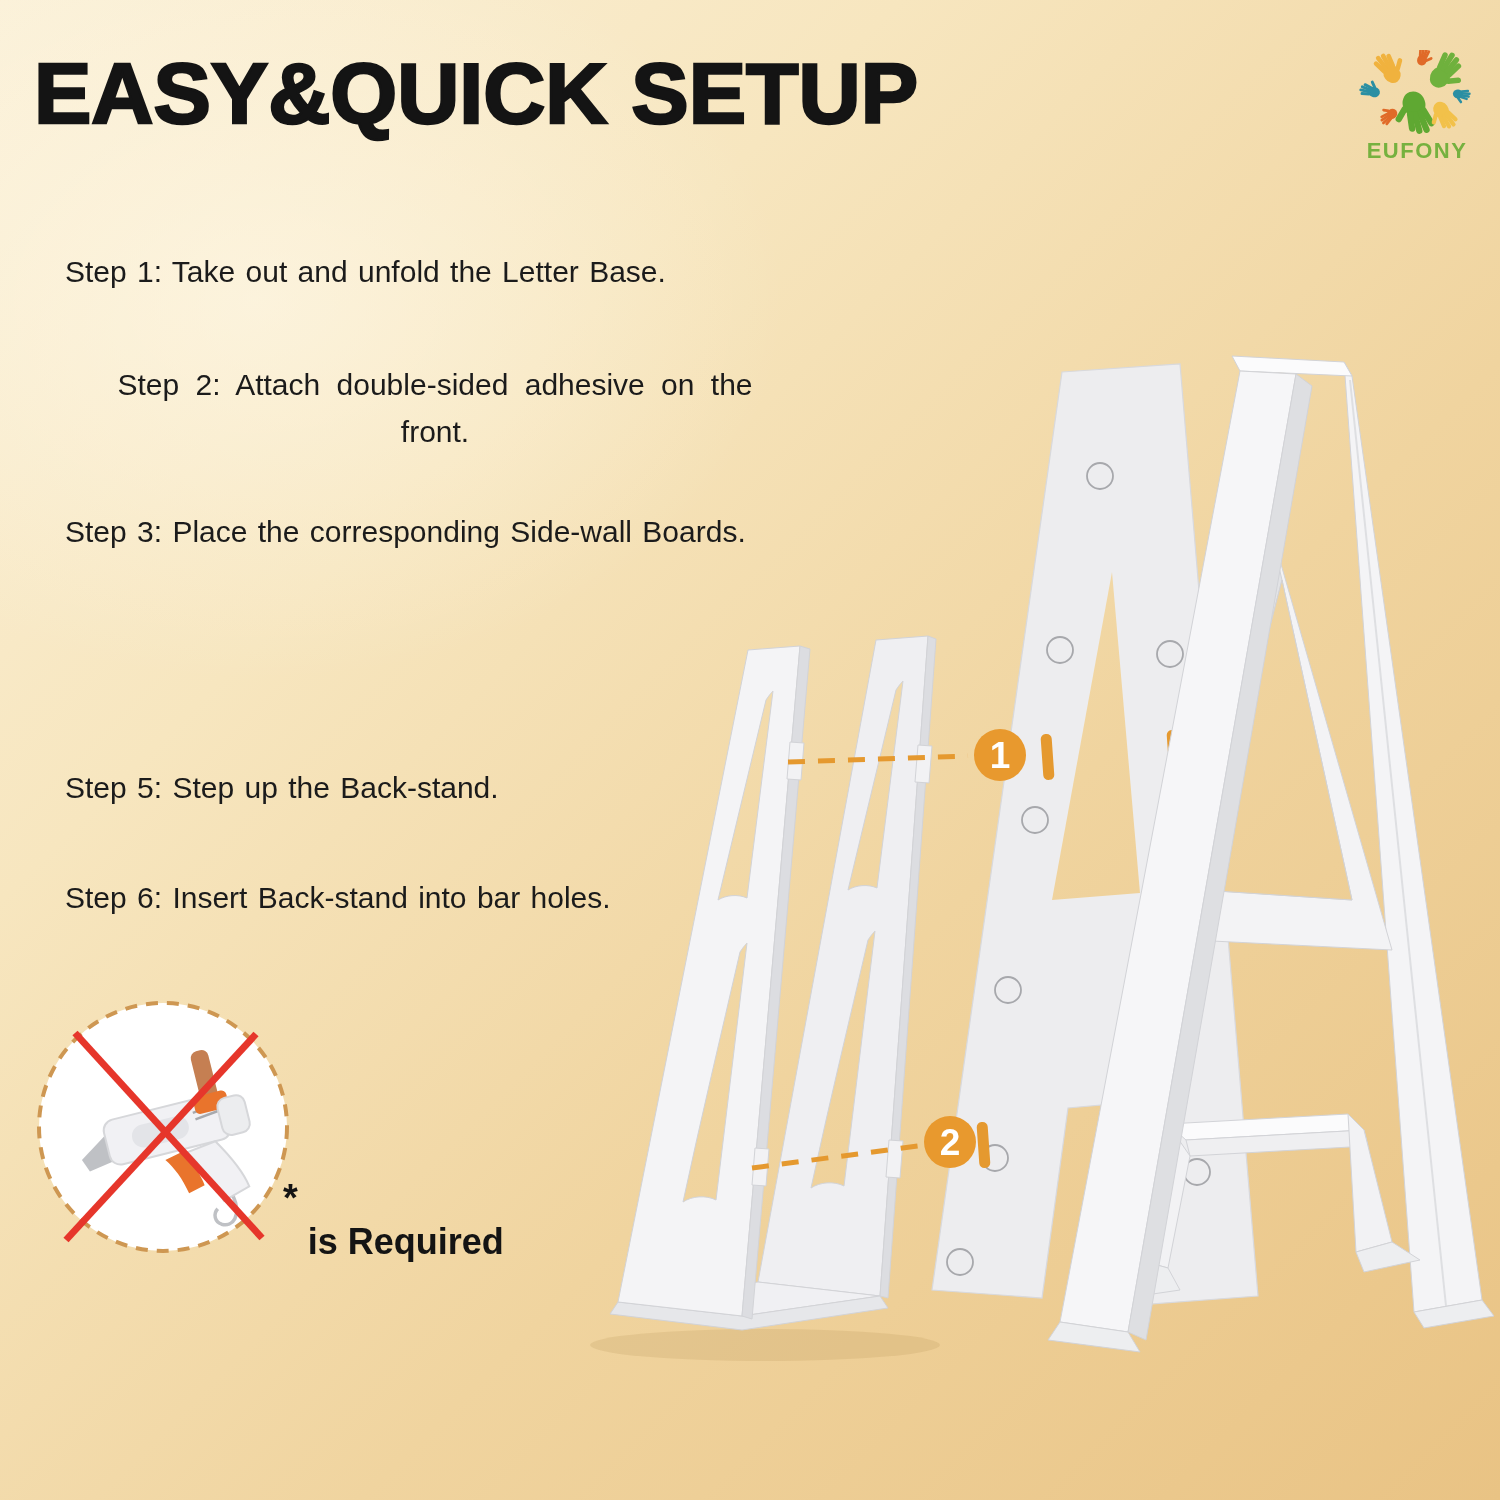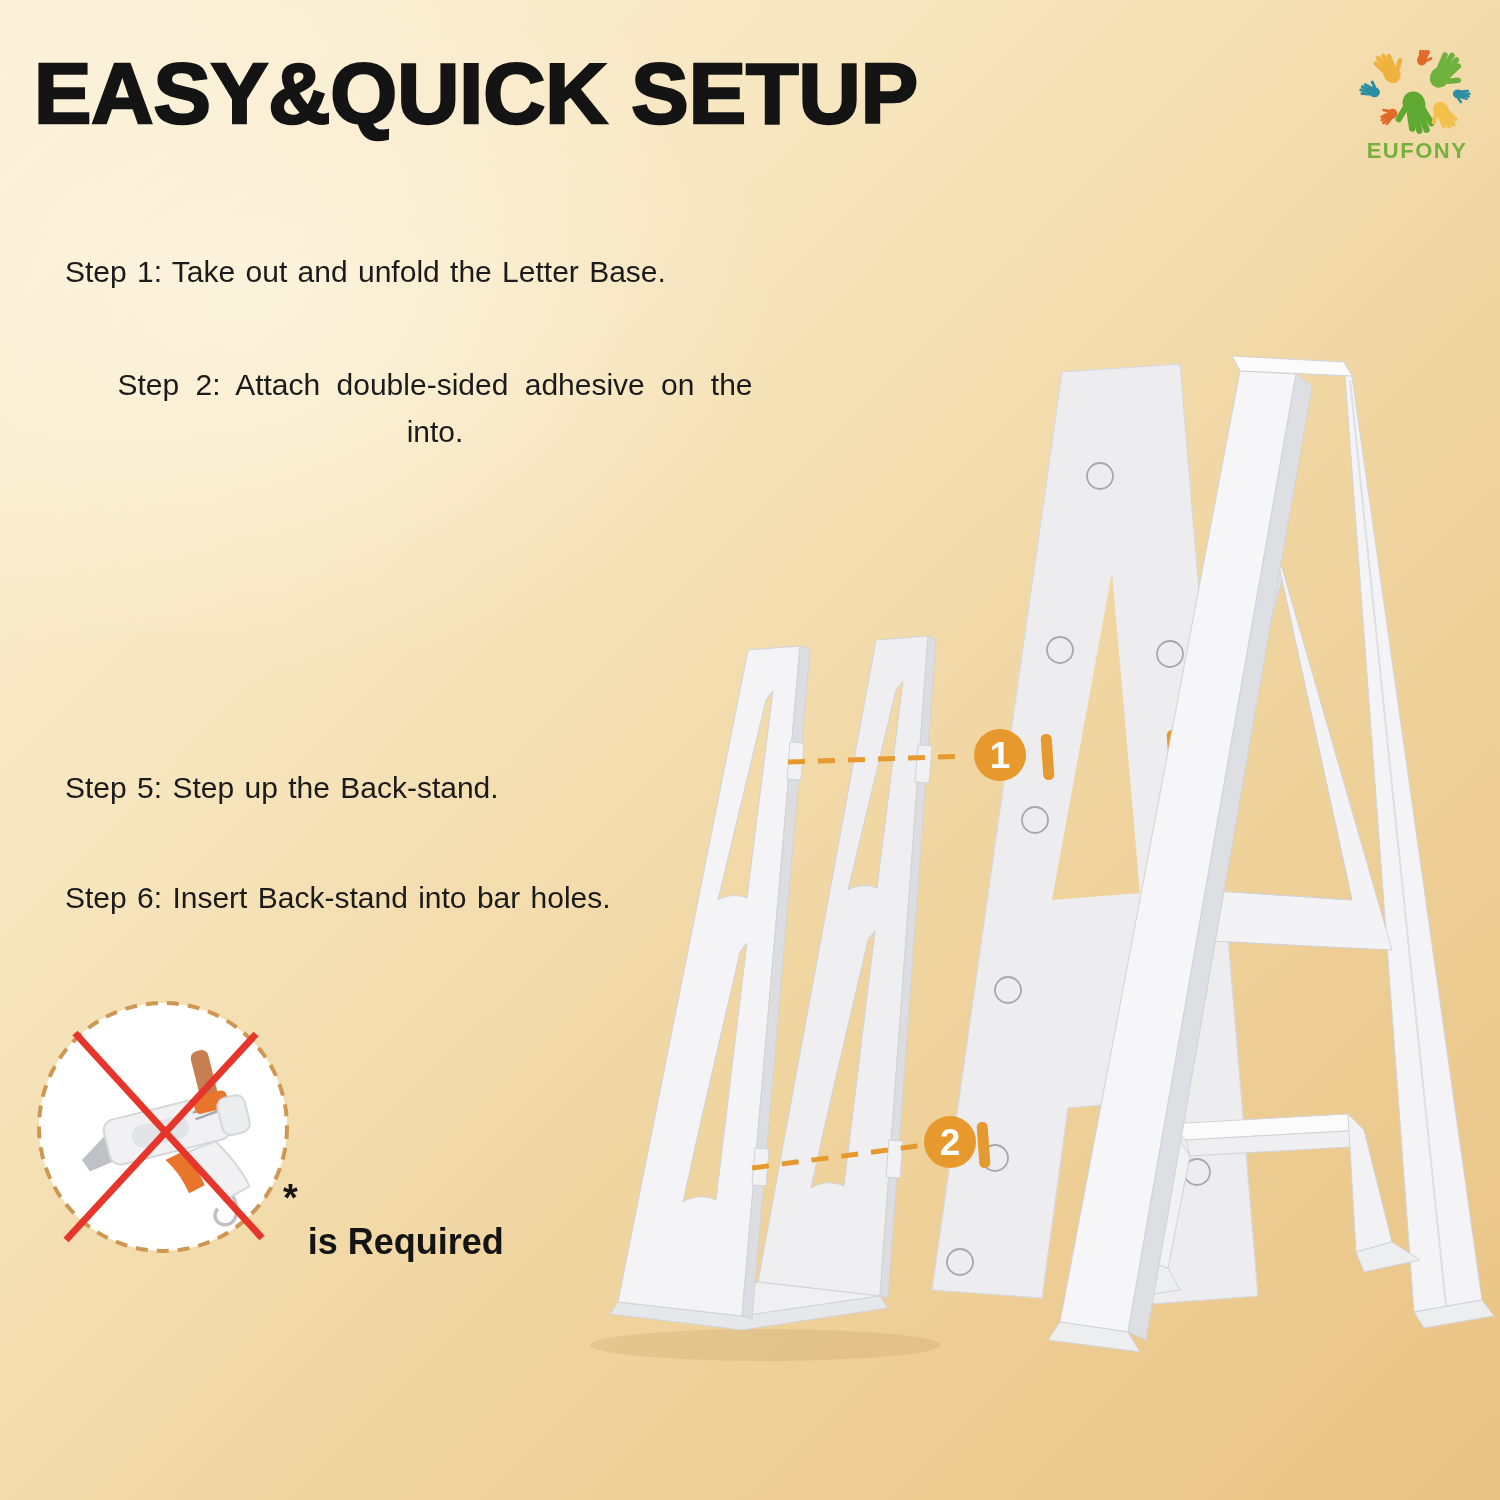--- a/index.html
+++ b/index.html
@@ -48,21 +48,22 @@
       <use href="#hand" transform="translate(99,60) rotate(145) scale(1.0)" style="color:#F2C14A"></use>
       <use href="#hand" transform="translate(80,10) rotate(15) scale(0.65)" style="color:#E06A28"></use>
       <use href="#hand" transform="translate(50,64) rotate(-130) scale(0.65)" style="color:#E06A28"></use>
       <use href="#hand" transform="translate(32,42) rotate(-75) scale(0.7)" style="color:#2B8FA3"></use>
       <use href="#hand" transform="translate(116,44) rotate(95) scale(0.6)" style="color:#2B8FA3"></use>
     </svg>
     <div class="logo-text">EUFONY</div>
   </div>
 
   <p class="step s1"><span>Step 1: Take out and unfold the Letter Base.</span></p>
-  <p class="step s2 wide"><span>Step 2: Attach double-sided adhesive on the</span><br><span>into.</span></p>
+  <p class="step s2 wide"><span>Step 2: Attach double-sided adhesive on the</span><br><span>front.</span></p>
+  <p class="step s3"><span>Step 3: Place the corresponding Side-wall Boards.</span></p>
   <p class="step s5"><span>Step 5: Step up the Back-stand.</span></p>
   <p class="step s6"><span>Step 6: Insert Back-stand into bar holes.</span></p>
 
   <svg class="gun-svg" width="300" height="300" viewBox="0 0 300 300">
     <circle cx="143" cy="139" r="124" fill="#FFFFFF" stroke="#CE9752" stroke-width="4" stroke-dasharray="12 9"></circle>
     <g transform="rotate(-14 150 145)">
       <path d="M86,132 L58,150 L63,163 L88,159 Z" fill="#BFC1C5"></path>
       <rect x="86" y="118" width="124" height="46" rx="11" fill="#F1F1F4" stroke="#D6D7DA" stroke-width="2"></rect>
       <rect x="112" y="130" width="58" height="23" rx="11.5" fill="#E3E4E8"></rect>
       <line x1="176" y1="124" x2="202" y2="121" stroke="#A7A9AD" stroke-width="2.5"></line>

